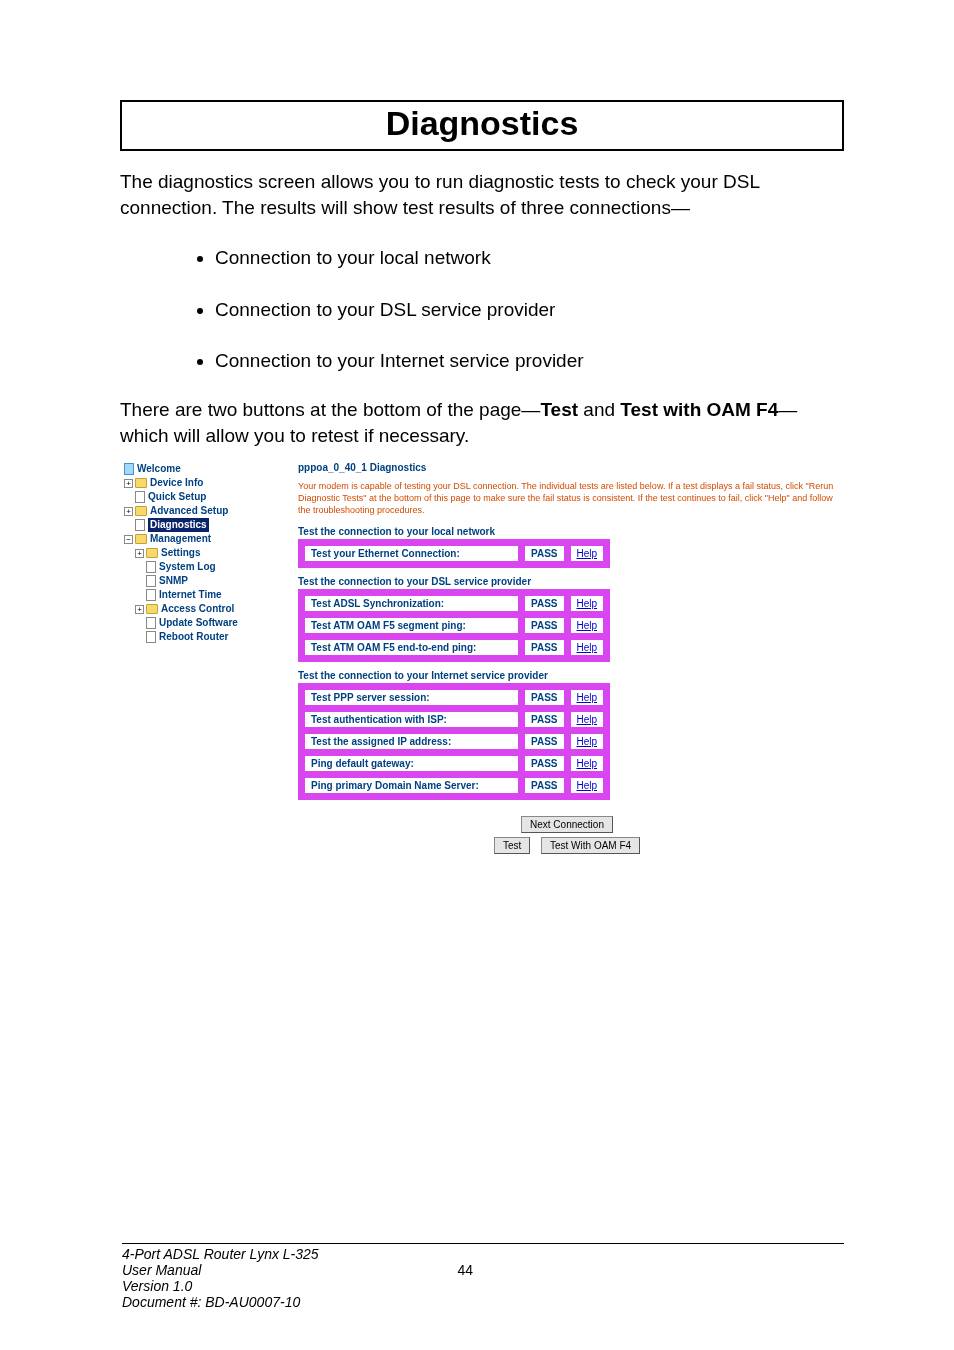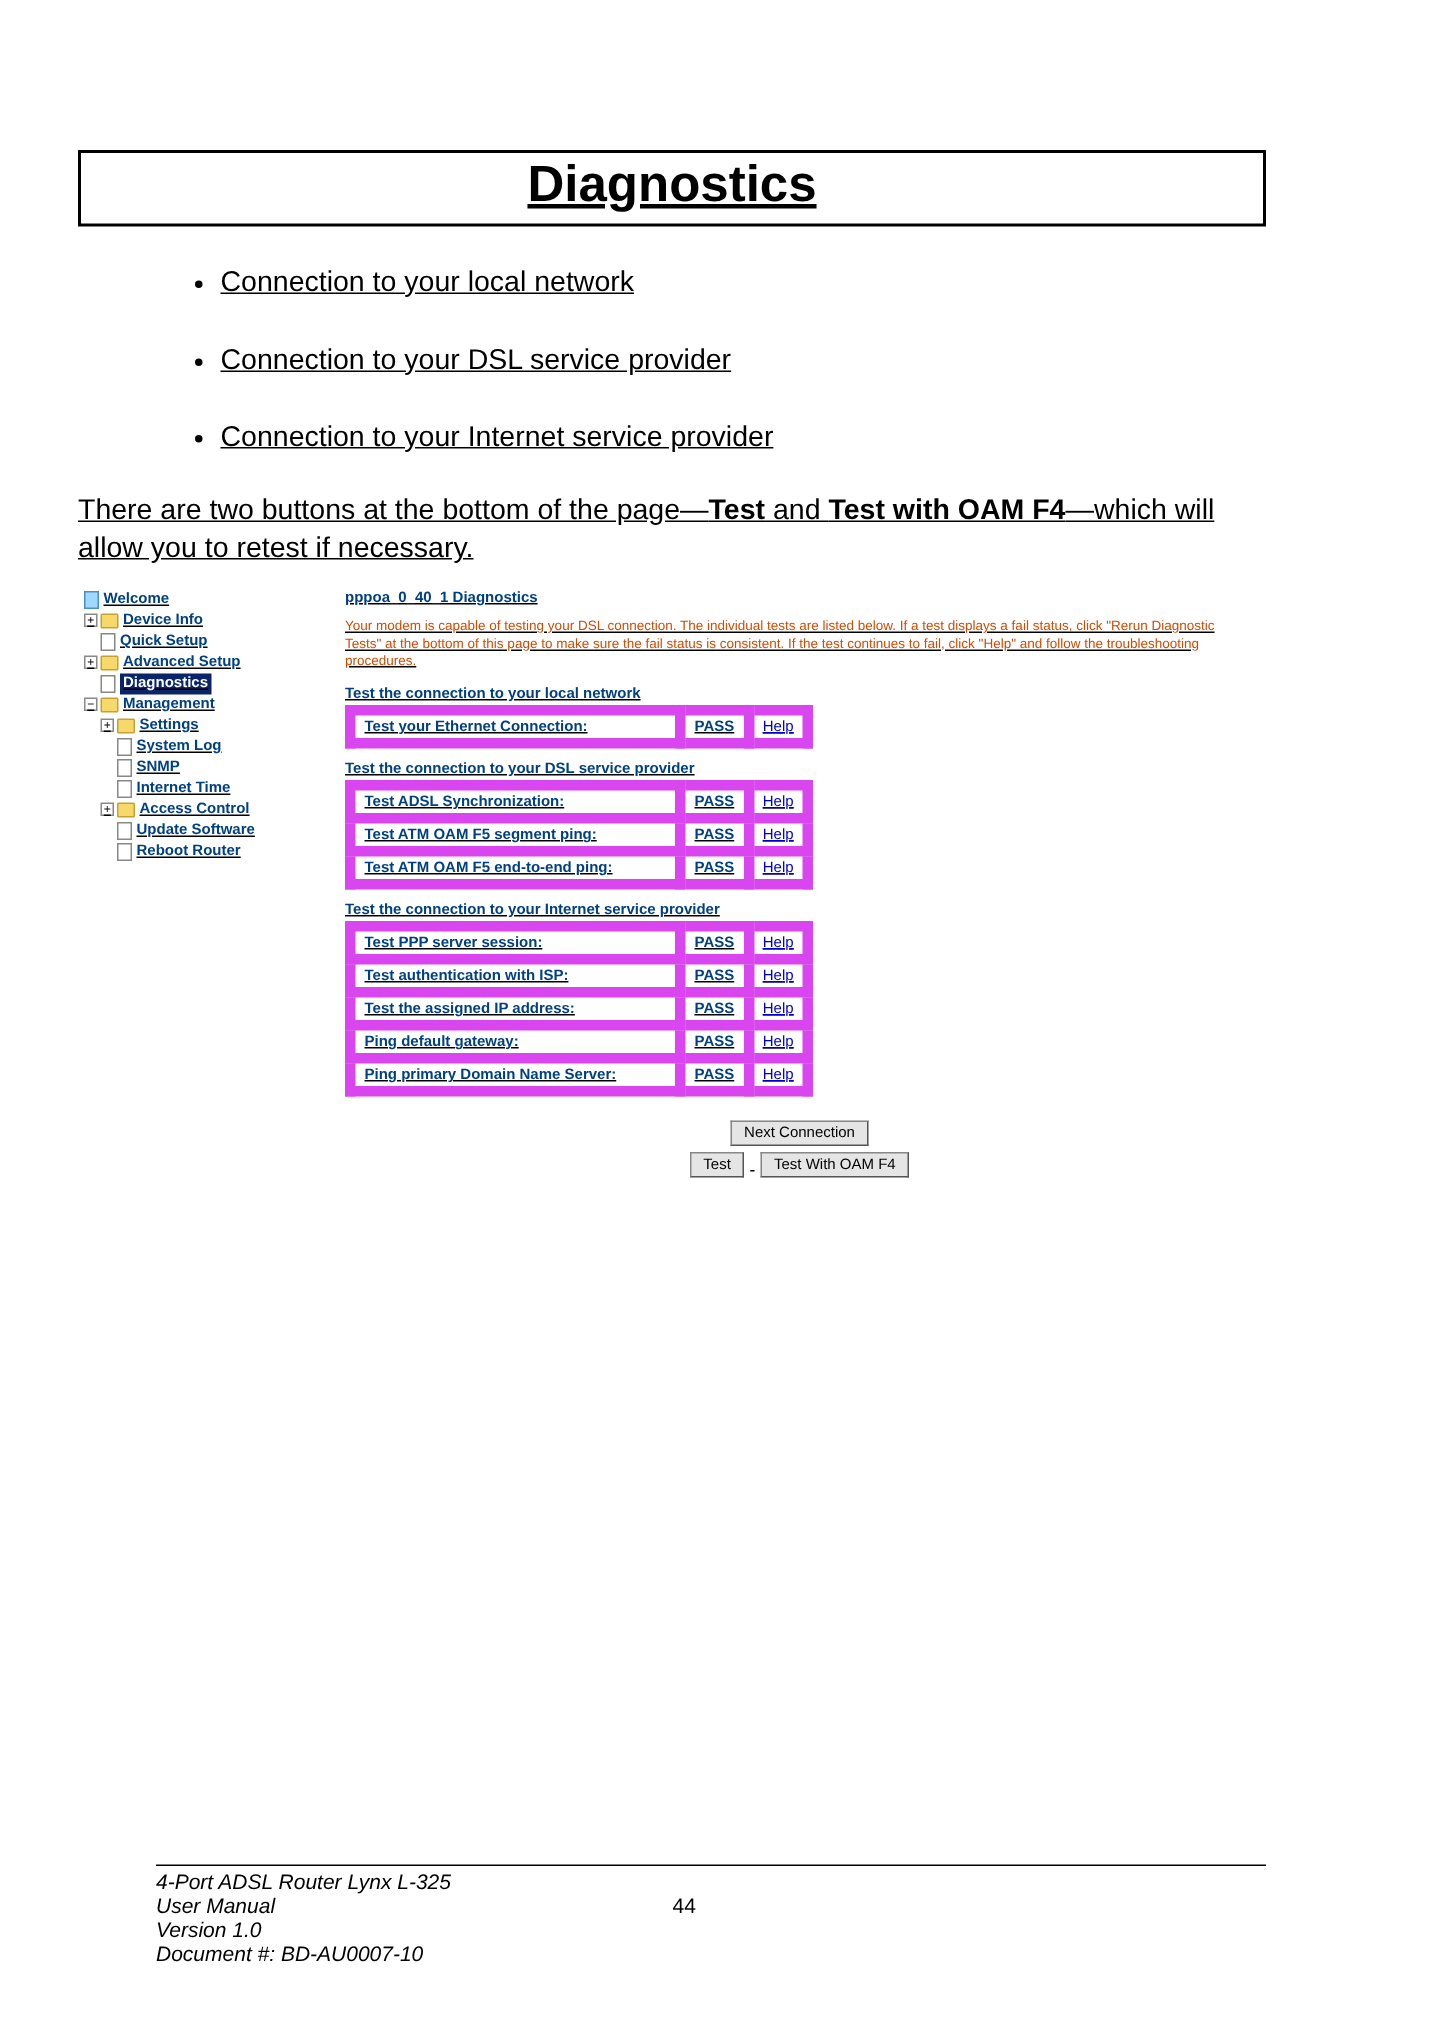--- a/index.html
+++ b/index.html
@@ -5,22 +5,21 @@
   * { box-sizing: border-box; margin: 0; padding: 0; }
   body {
     background: #fff;
     font-family: Arial, Helvetica, sans-serif;
     width: 954px;
     height: 1350px;
     position: relative;
     color: #000;
   }
   .page {
-    padding: 100px 110px 0 52px;
-    text-decoration: underline;
+    padding: 100px 110px 0 120px;
   }
   .title-box {
     border: 2px solid #000;
     text-align: center;
     padding: 2px 0 6px 0;
     margin-bottom: 18px;
   }
   .title-box h1 {
     font-size: 34px;
     font-weight: bold;
@@ -177,21 +176,21 @@
     padding: 2px 8px;
     margin: 2px 4px;
     color: #000;
     font-family: Tahoma, Arial, sans-serif;
   }
 
   
   .footer {
     position: absolute;
     bottom: 40px;
-    left: 104px;
+    left: 122px;
     right: 110px;
   }
   .footer-line {
     border: none;
     border-top: 1.5px solid #000;
     margin-bottom: 2px;
   }
   .footer-row {
     display: flex;
     justify-content: space-between;
@@ -202,20 +201,21 @@
   .footer-center { text-align: center; flex: 1; }
 </style>
 </head>
 <body>
 
 <div class="page">
   <div class="title-box">
     <h1>Diagnostics</h1>
   </div>
 
+  <p class="intro">The diagnostics screen allows you to run diagnostic tests to check your DSL connection.  The results will show test results of three connections—</p>
 
   <ul class="bullets">
     <li>Connection to your local network</li>
     <li>Connection to your DSL service provider</li>
     <li>Connection to your Internet service provider</li>
   </ul>
 
   <p class="pre-screenshot">
     <span>There are two buttons at the bottom of the page—</span><span class="bold">Test</span><span> and </span><span class="bold">Test with OAM F4</span><span>—which will allow you to retest if necessary.</span>
   </p>

